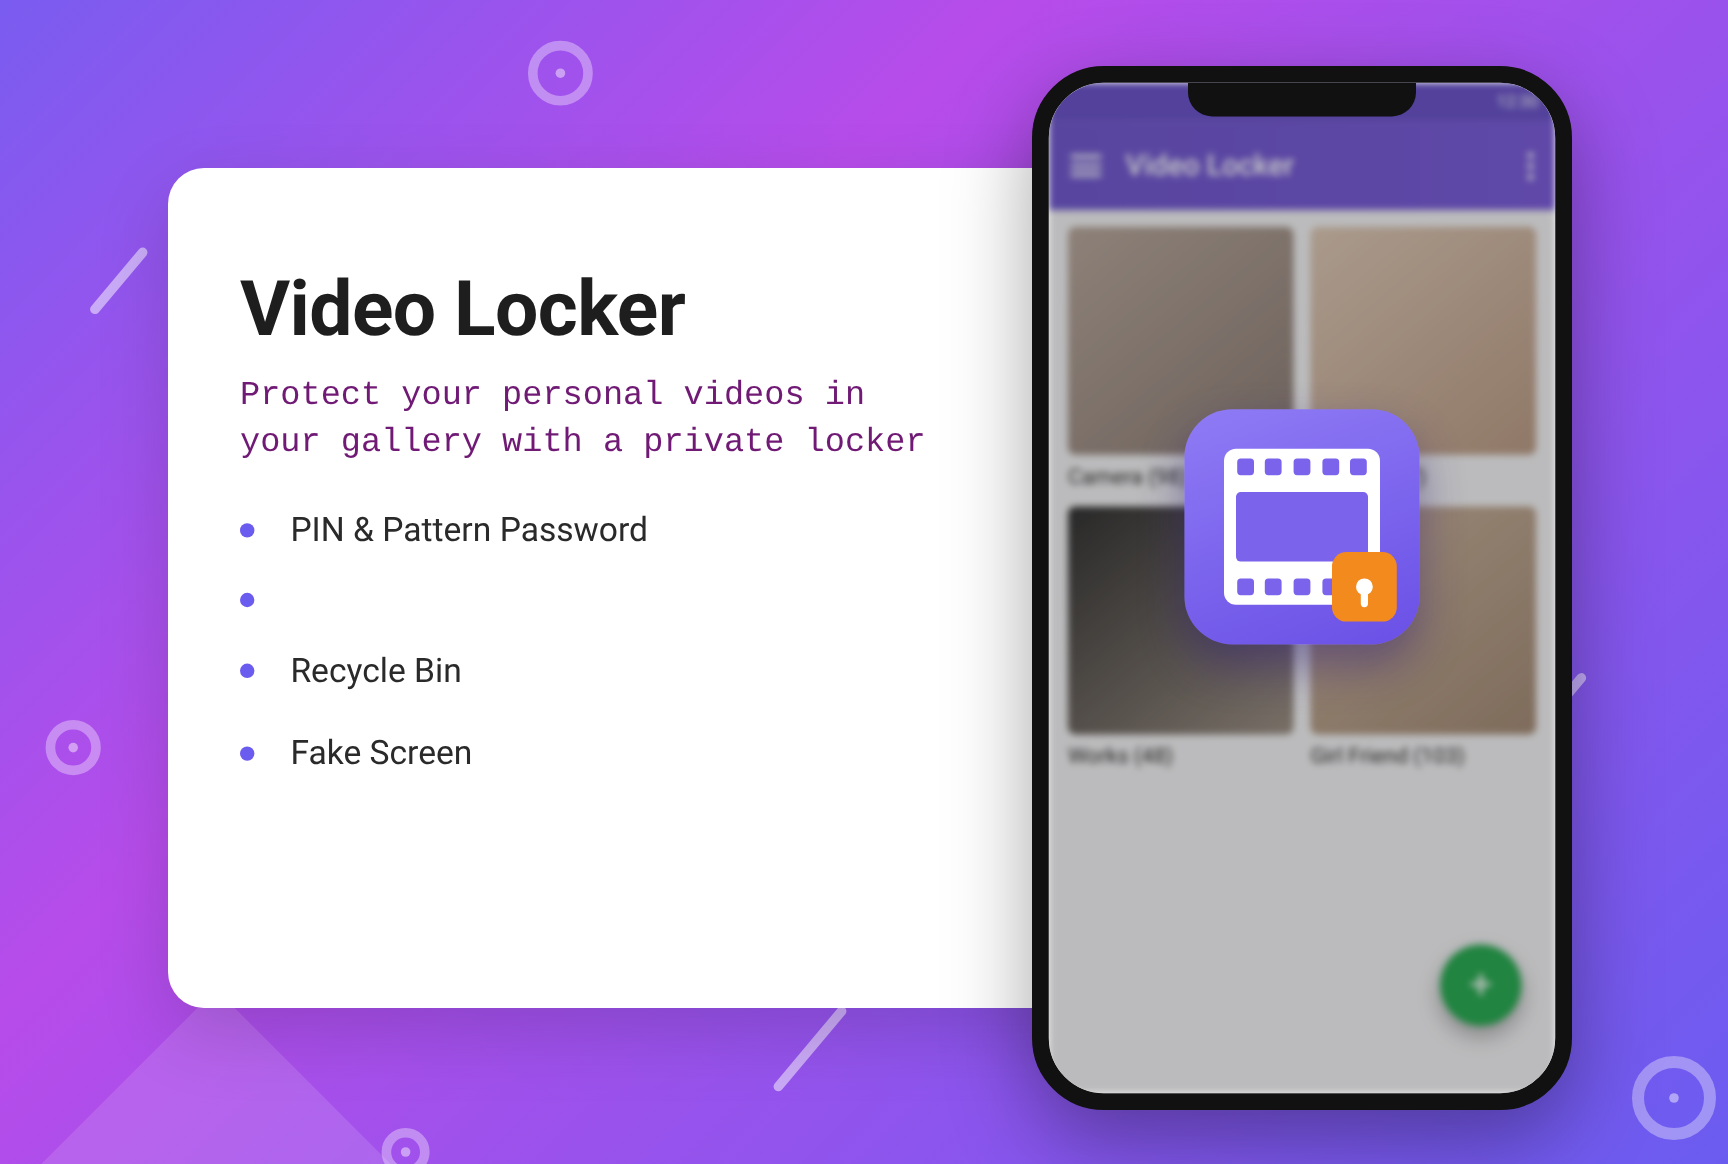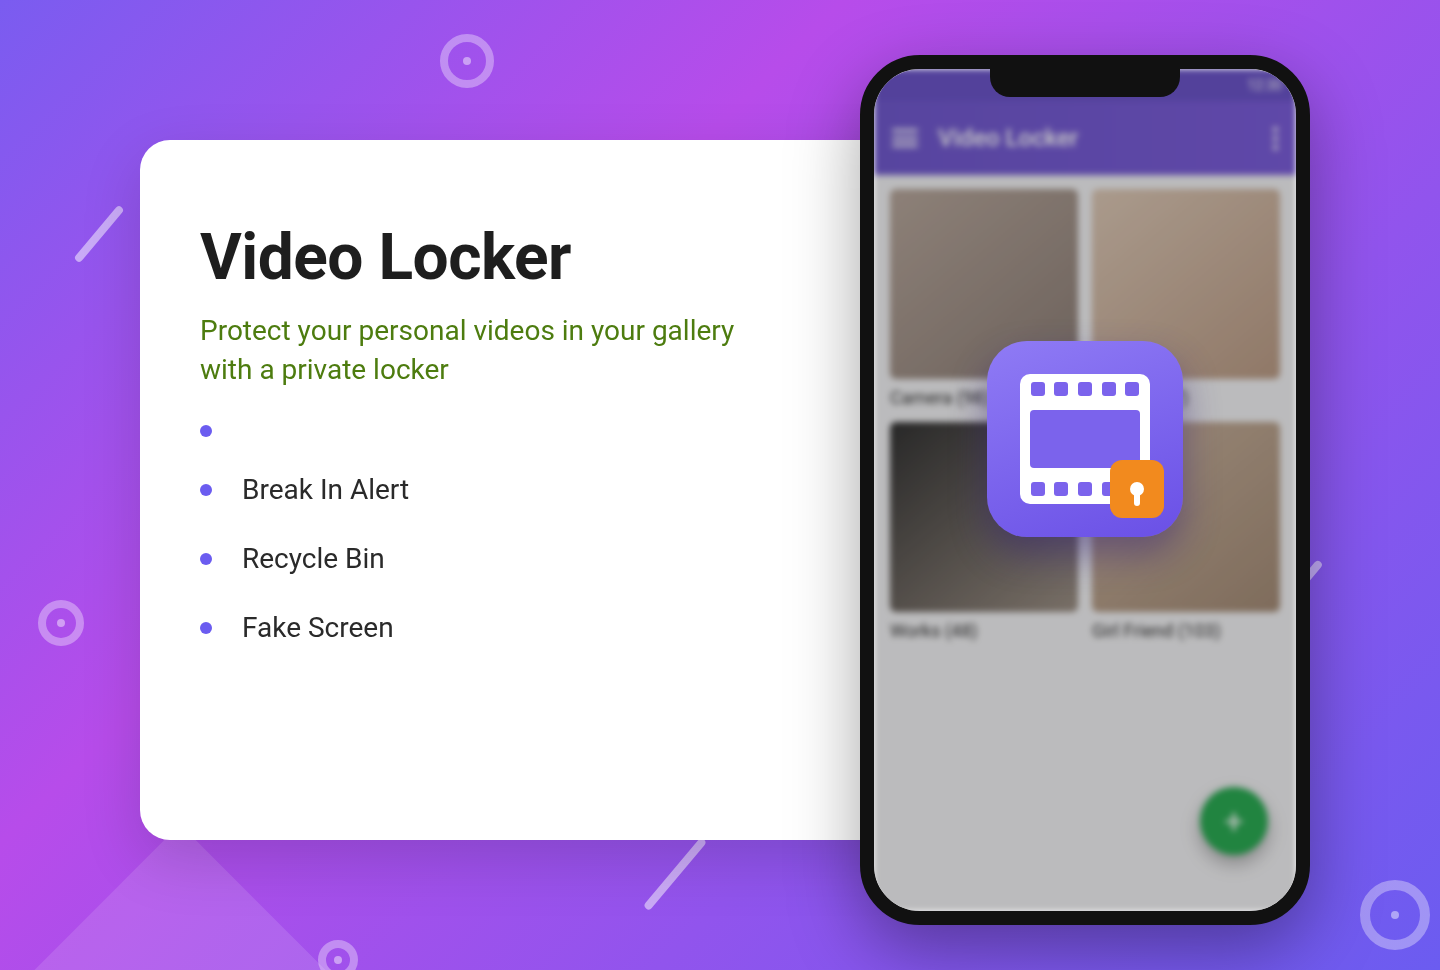--- a/index.html
+++ b/index.html
@@ -50,24 +50,25 @@
   }
   .card h1 {
     font-size: 64px;
     font-weight: 700;
     color: #1e1e1e;
     margin-bottom: 16px;
     letter-spacing: -0.5px;
   }
   .card .subtitle {
     font-size: 28px;
-    color: #4d7c0f;
+    color: #701a75;
     line-height: 1.4;
     margin-bottom: 36px;
     max-width: 580px;
+    font-family: Liberation Mono, monospace;
   }
   .features { list-style: none; }
   .features li {
     display: flex;
     align-items: center;
     font-size: 28px;
     color: #2a2a2a;
     margin-bottom: 36px;
   }
   .features li .bullet {
@@ -261,24 +262,24 @@
   <div class="deco-line" style="width:90px;height:8px;left:630px;top:870px;transform:rotate(-50deg);"></div>
   <div class="deco-line" style="width:110px;height:8px;left:1230px;top:600px;transform:rotate(-50deg);"></div>
   <div class="deco-diamond" style="width:220px;height:220px;left:70px;top:870px;border-radius:8px;"></div>
 
   <div class="card">
     <h1>Video Locker</h1>
     <p class="subtitle">Protect your personal videos in your gallery with a private locker</p>
     <ul class="features">
       <li>
           <span class="bullet"></span>
+          <span>PIN &amp; Pattern Password</span>
         </li>
       <li>
           <span class="bullet"></span>
-          <span>Break In Alert</span>
         </li>
       <li>
           <span class="bullet"></span>
           <span>Recycle Bin</span>
         </li>
       <li>
           <span class="bullet"></span>
           <span>Fake Screen</span>
         </li>
     </ul>

